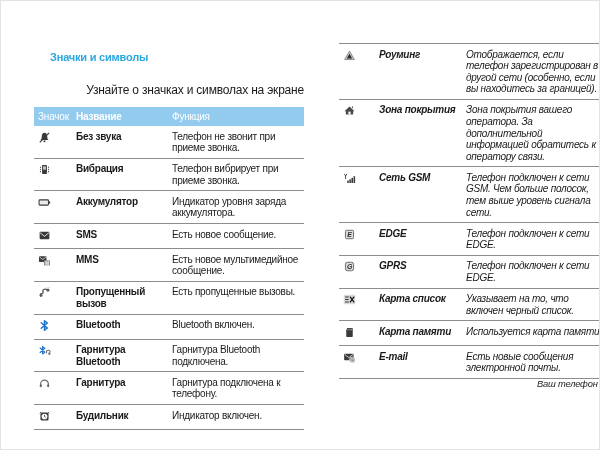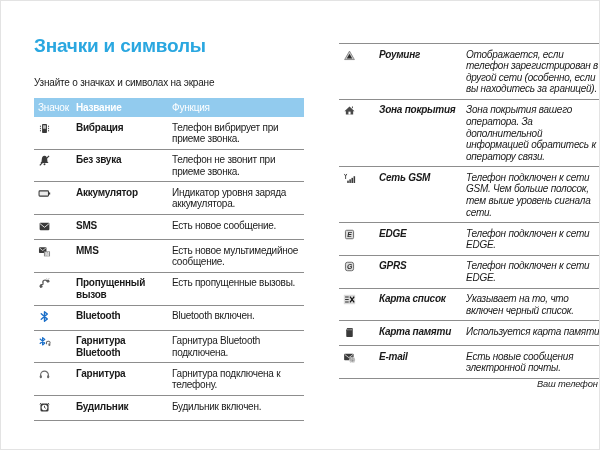--- a/index.html
+++ b/index.html
@@ -14,22 +14,22 @@
     width:600px;height:450px;
     background:#fff;
     border:1px solid #e3e3e3;
     position:relative;
     overflow:hidden;
     font-family:"Liberation Sans","DejaVu Sans",sans-serif;
     color:var(--text);
   }
   .col-left{position:absolute;left:33px;top:34px;width:270px;}
   .col-right{position:absolute;left:338px;top:42px;width:266px;font-style:italic;}
-  .page-title{margin:0;font-size:19px;font-weight:bold;color:var(--accent);letter-spacing:-0.2px;}
-  .page-subtitle{margin:20px 0 0;font-size:10px;letter-spacing:-0.2px;}
+  .page-title{margin:16px;font-size:11px;font-weight:bold;color:var(--accent);letter-spacing:-0.2px;}
+  .page-subtitle{margin:20px 0 0;font-size:12px;letter-spacing:-0.2px;text-align:right;}
   table{border-collapse:collapse;width:100%;table-layout:fixed;}
   .t-left{margin-top:10px;}
   .t-right{border-top:1px solid var(--line);}
   th{
     background:var(--header-bg);color:#fff;font-weight:normal;
     font-size:10px;text-align:left;padding:4px 2px 4px 0;letter-spacing:-0.2px;
   }
   th.c-icon{}
   td{
     font-size:10px;line-height:11.6px;padding:4.5px 2px 4px 0;
@@ -54,35 +54,35 @@
     <thead>
       <tr>
         <th class="c-icon">Значок</th>
         <th class="c-name">Название</th>
         <th class="c-func">Функция</th>
       </tr>
     </thead>
     <tbody id="left-body">
         <tr>
           <td class="c-icon"><span class="icon"><svg viewBox="0 0 16 16">
+                <path d="M8 2c-2.2 0-3.1 1.8-3.3 4L4.3 9.6 3 11.2h10L11.7 9.6 11.3 6C11.1 3.8 10.2 2 8 2z" fill="#3a3a3a"></path>
+                <circle cx="8" cy="12.7" r="1.2" fill="#3a3a3a"></circle>
+                <path d="M2.2 14 13.6 2.3" stroke="#3a3a3a" stroke-width="1.5"></path>
+              </svg></span></td>
+          <td class="c-name">Без звука</td>
+          <td class="c-func">Телефон не звонит при приеме звонка.</td>
+        </tr>
+        <tr>
+          <td class="c-icon"><span class="icon"><svg viewBox="0 0 16 16">
                 <rect x="5" y="2.5" width="6" height="11" rx="1" fill="#3a3a3a"></rect>
                 <rect x="6.2" y="4" width="3.6" height="4.3" fill="#c0c0c0"></rect>
                 <path d="M3 4.5v7M13 4.5v7" stroke="#3a3a3a" stroke-width="1.1" fill="none" stroke-dasharray="1.6 1.1"></path>
               </svg></span></td>
           <td class="c-name">Вибрация</td>
           <td class="c-func">Телефон вибрирует при приеме звонка.</td>
-        </tr>
-        <tr>
-          <td class="c-icon"><span class="icon"><svg viewBox="0 0 16 16">
-                <path d="M8 2c-2.2 0-3.1 1.8-3.3 4L4.3 9.6 3 11.2h10L11.7 9.6 11.3 6C11.1 3.8 10.2 2 8 2z" fill="#3a3a3a"></path>
-                <circle cx="8" cy="12.7" r="1.2" fill="#3a3a3a"></circle>
-                <path d="M2.2 14 13.6 2.3" stroke="#3a3a3a" stroke-width="1.5"></path>
-              </svg></span></td>
-          <td class="c-name">Без звука</td>
-          <td class="c-func">Телефон не звонит при приеме звонка.</td>
         </tr>
         <tr>
           <td class="c-icon"><span class="icon"><svg viewBox="0 0 16 16">
                 <rect x="1.3" y="4.8" width="11.6" height="6.4" rx="1" fill="#ececec" stroke="#3a3a3a" stroke-width="1.3"></rect>
                 <rect x="13.4" y="6.7" width="1.6" height="2.6" fill="#3a3a3a"></rect>
               </svg></span></td>
           <td class="c-name">Аккумулятор</td>
           <td class="c-func">Индикатор уровня заряда аккумулятора.</td>
         </tr>
         <tr>
@@ -139,21 +139,21 @@
           <td class="c-func">Гарнитура подключена к телефону.</td>
         </tr>
         <tr>
           <td class="c-icon"><span class="icon"><svg viewBox="0 0 16 16">
                 <rect x="3" y="3" width="10" height="10" rx="2" fill="#3a3a3a"></rect>
                 <circle cx="8" cy="8" r="3.5" fill="#fff"></circle>
                 <path d="M8 5.9V8l1.5 1" stroke="#222" stroke-width="1" fill="none"></path>
                 <path d="M3.6 2.6 2.2 4M12.4 2.6 13.8 4" stroke="#3a3a3a" stroke-width="1.2"></path>
               </svg></span></td>
           <td class="c-name">Будильник</td>
-          <td class="c-func">Будильник включен.</td>
+          <td class="c-func">Индикатор включен.</td>
         </tr>
       </tbody>
   </table>
 </div>
 
 <div class="col-right">
   <table class="t-right">
     <tbody id="right-body">
         <tr>
           <td class="c-icon"><span class="icon"><svg viewBox="0 0 16 16">

